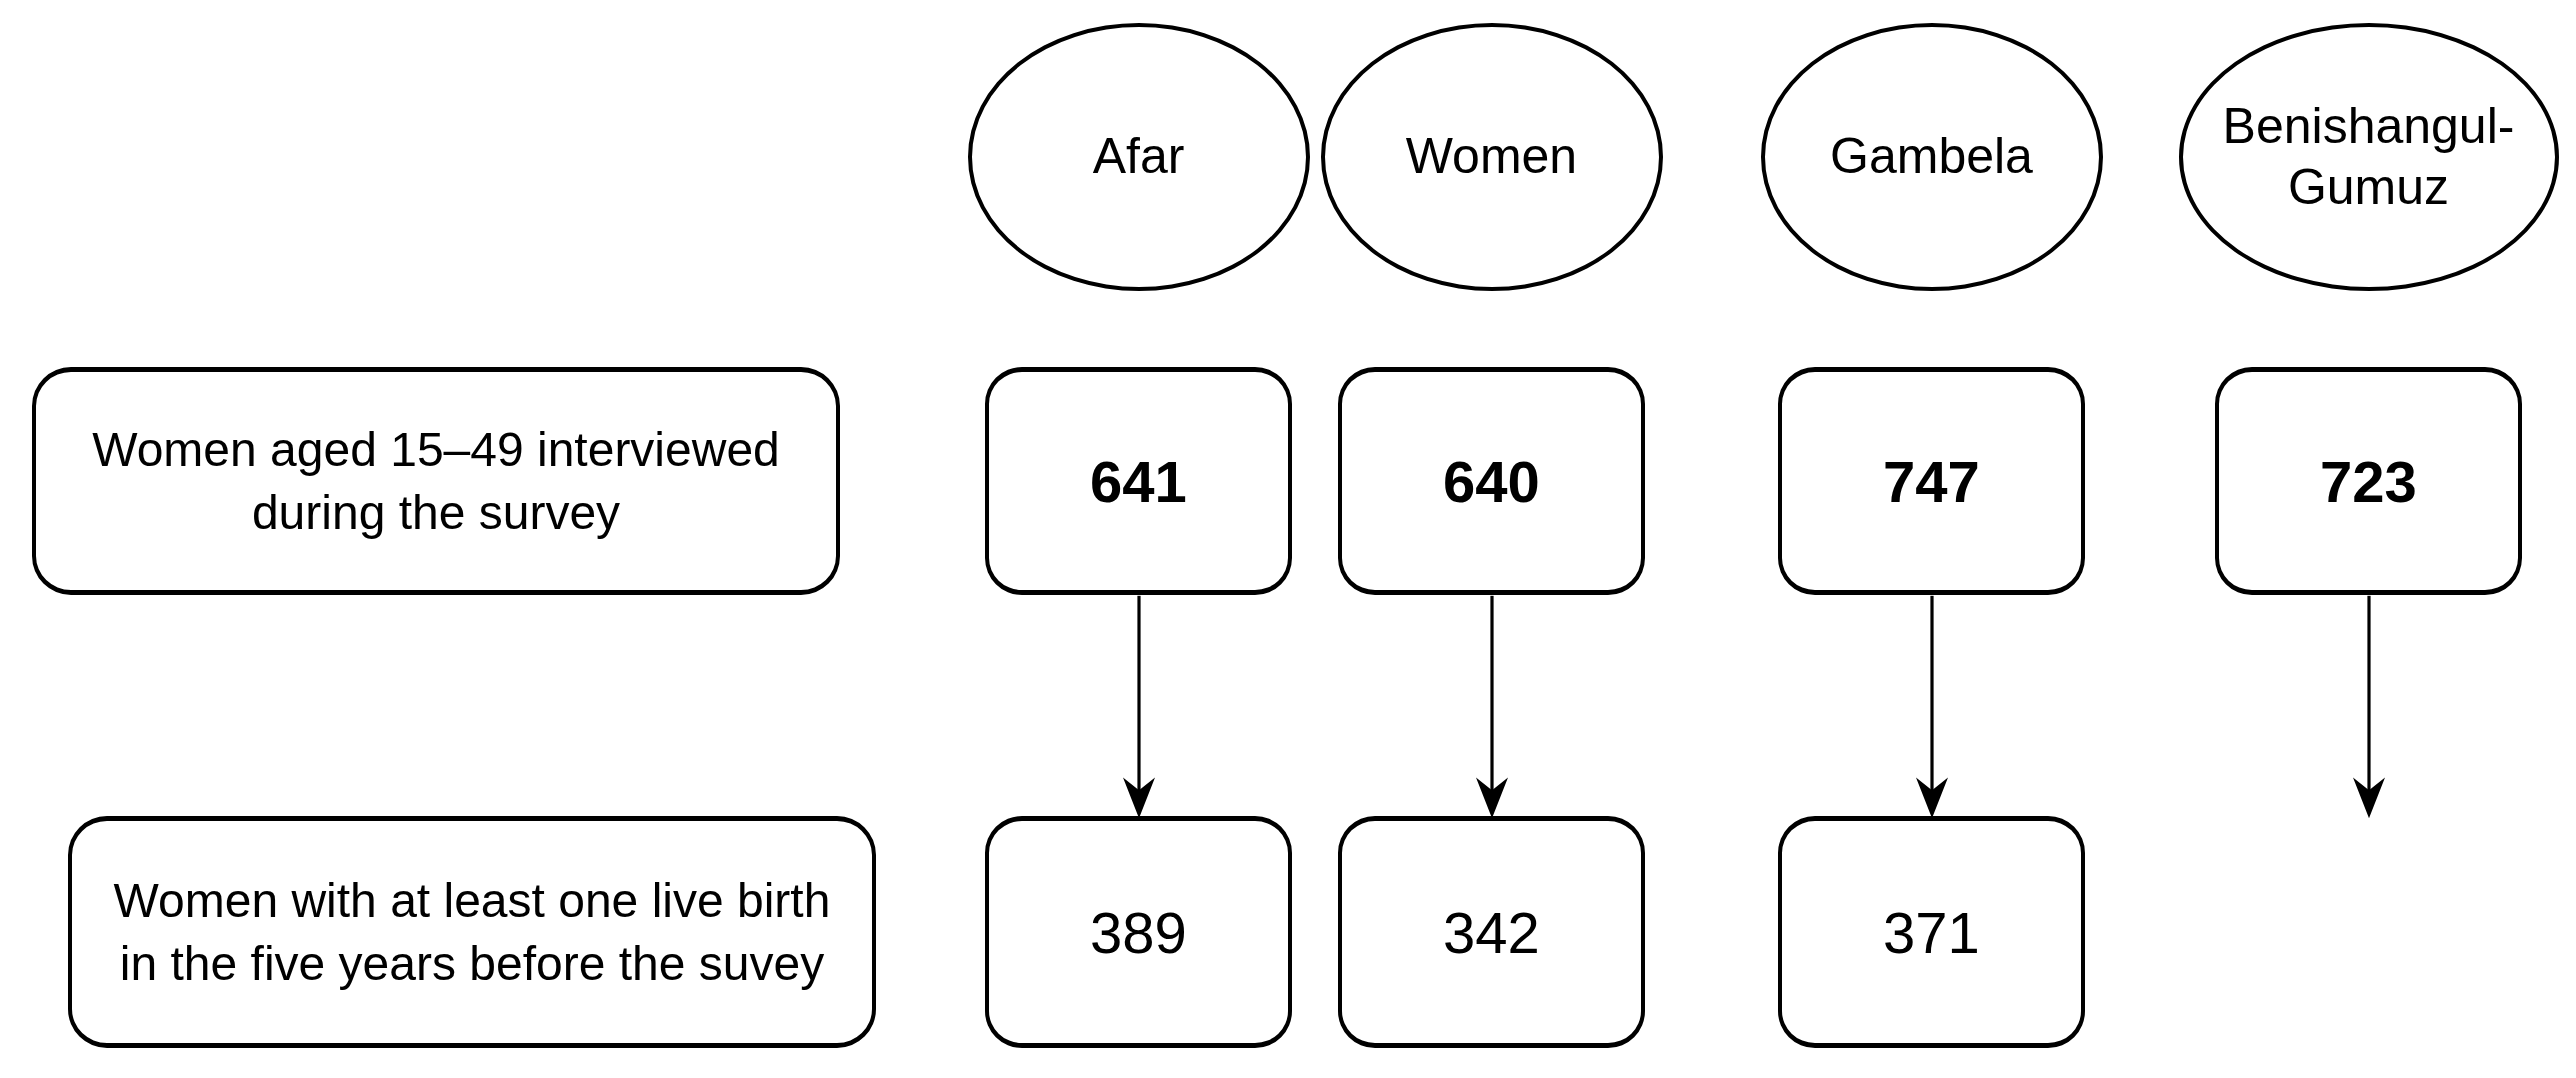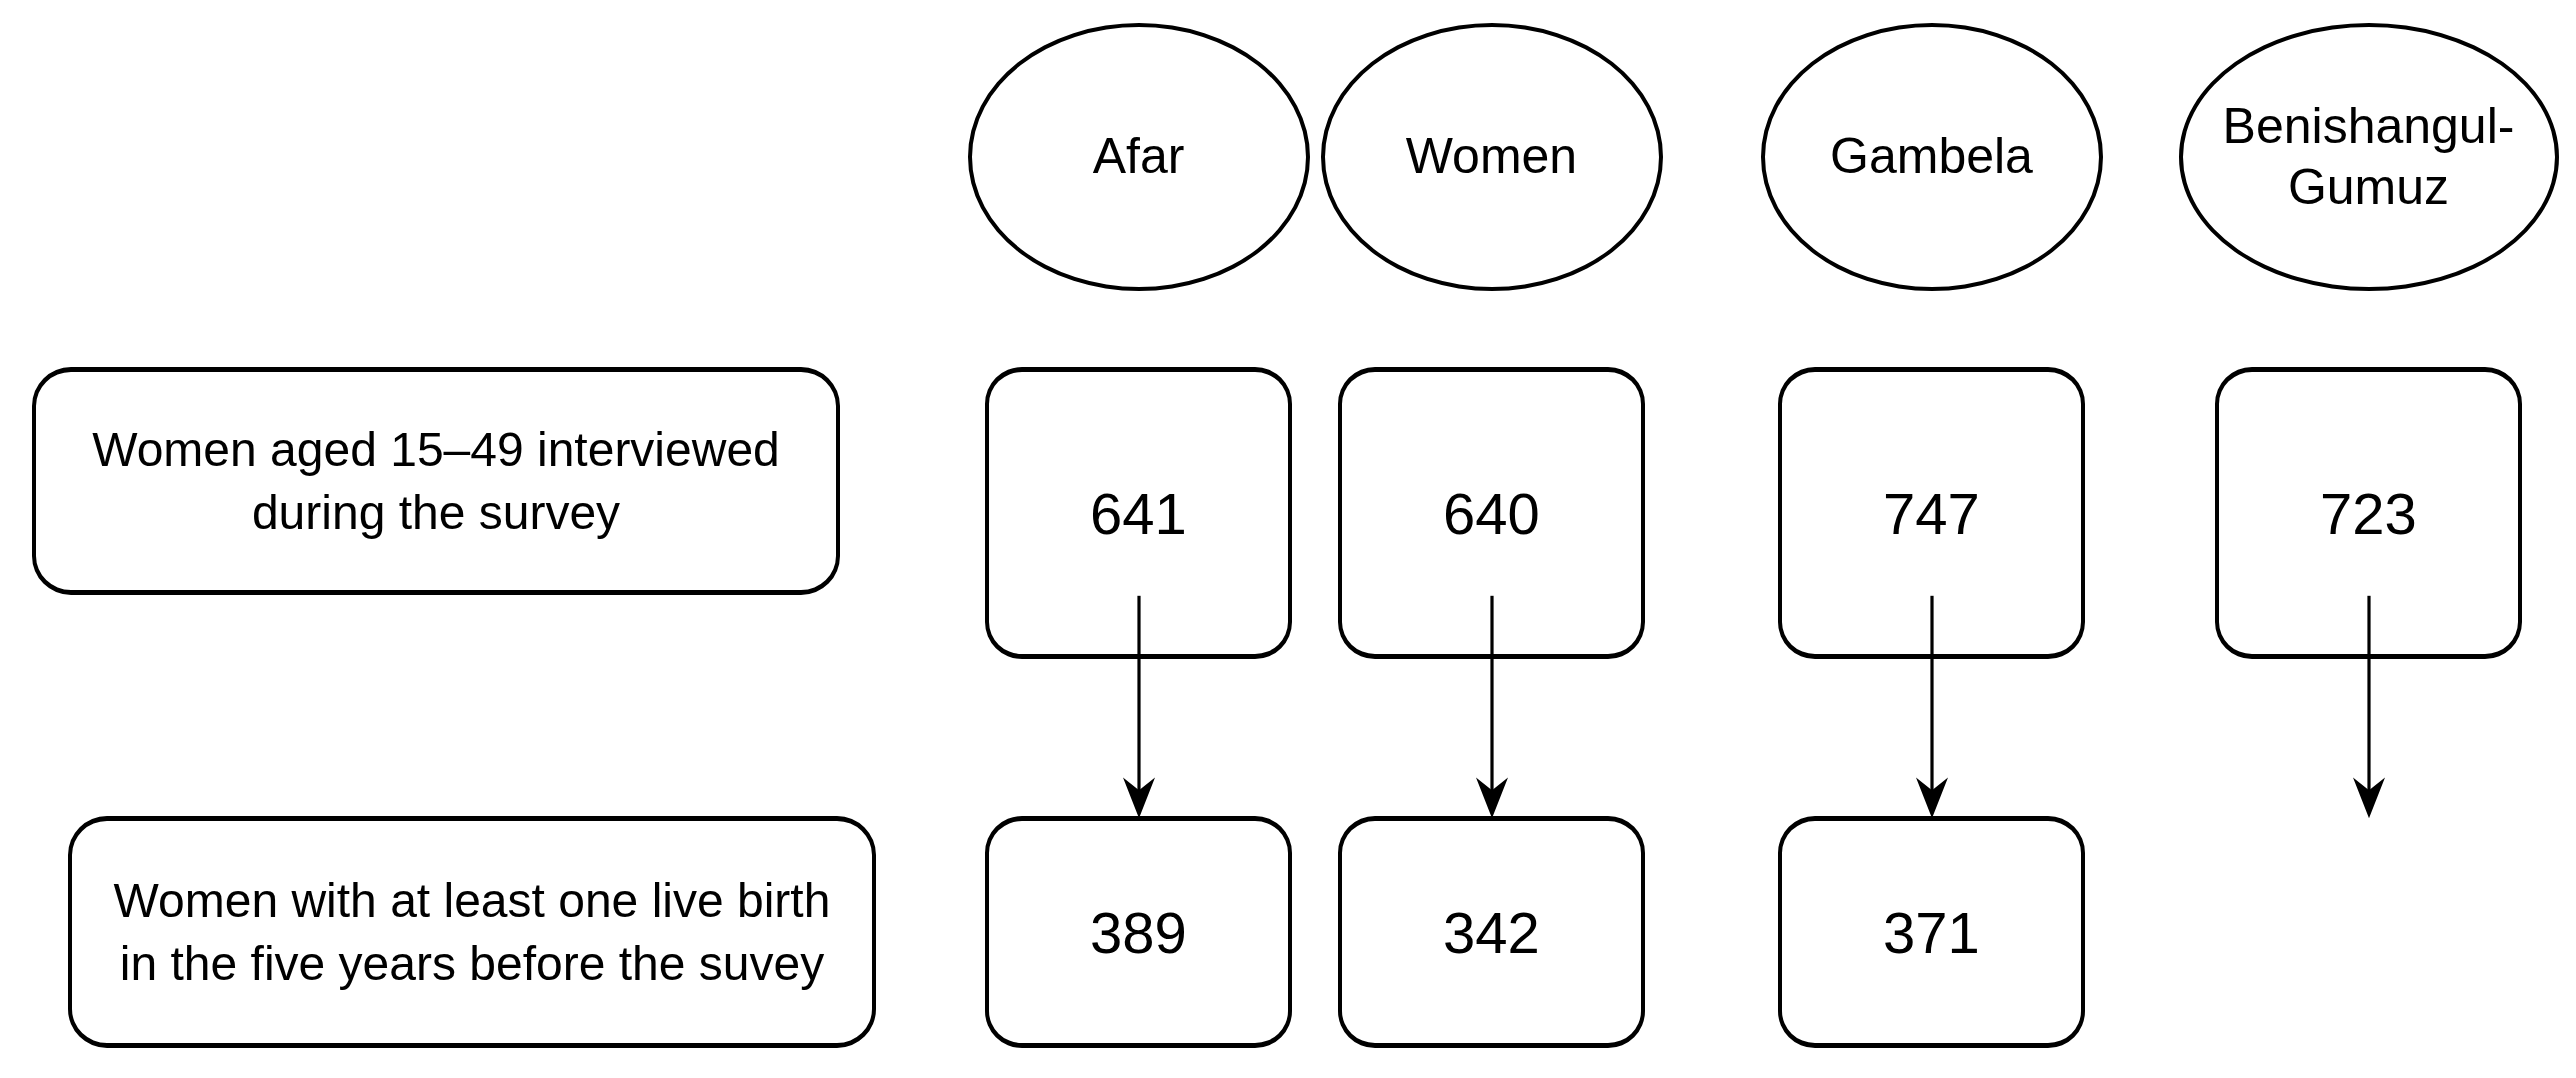--- a/index.html
+++ b/index.html
@@ -81,21 +81,21 @@
     border-top-width: 5.7px;
     border-bottom-width: 5.7px;
     border-radius: 37px;
     background: #ffffff;
     display: flex;
     align-items: center;
     justify-content: center;
     text-align: center;
     font-size: 58px;
   }
-  .num-box.top-box { top: 367px; height: 292px; }
+  .num-box.top-box { top: 367px; height: 228px; font-weight: bold; }
   .num-box.bottom-box { top: 816px; height: 232px; align-items: center; }
 
   .arrow {
     position: absolute;
     top: 595px;
     left: 50%;
     transform: translateX(-50%);
     width: 48px;
     height: 224px;
   }

